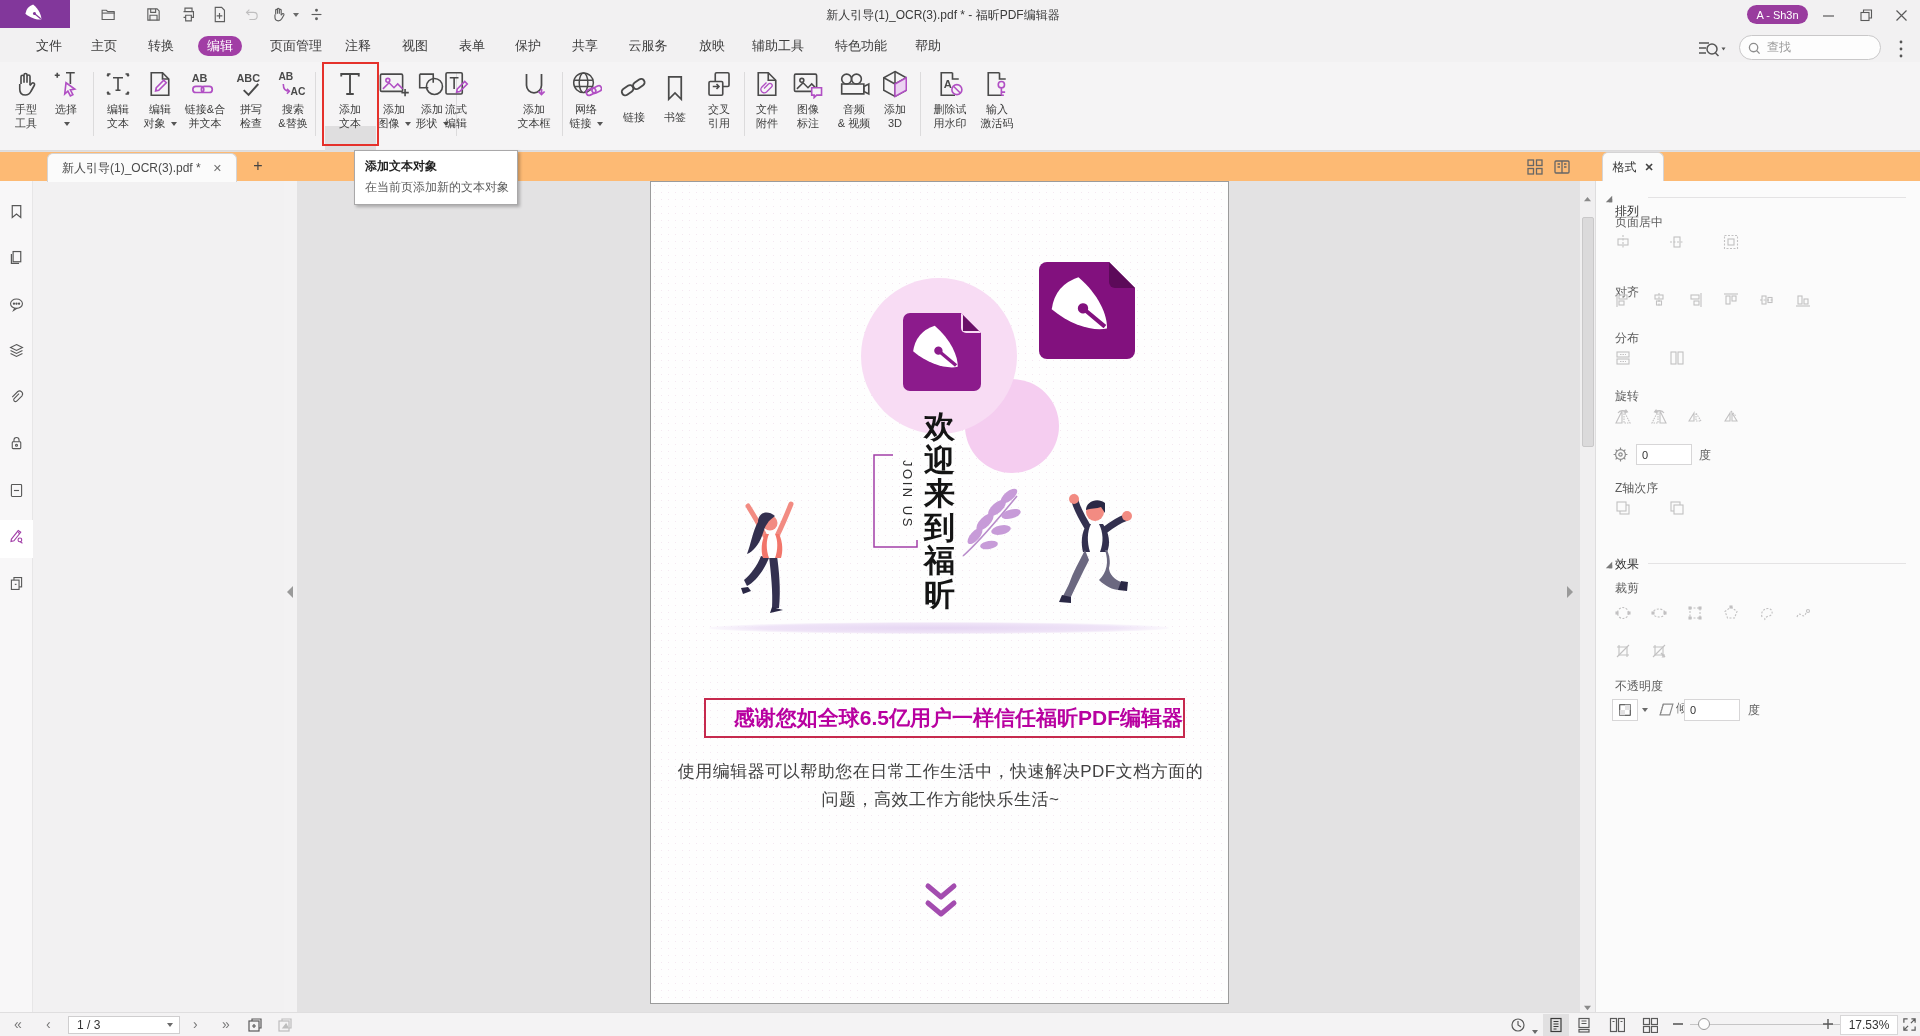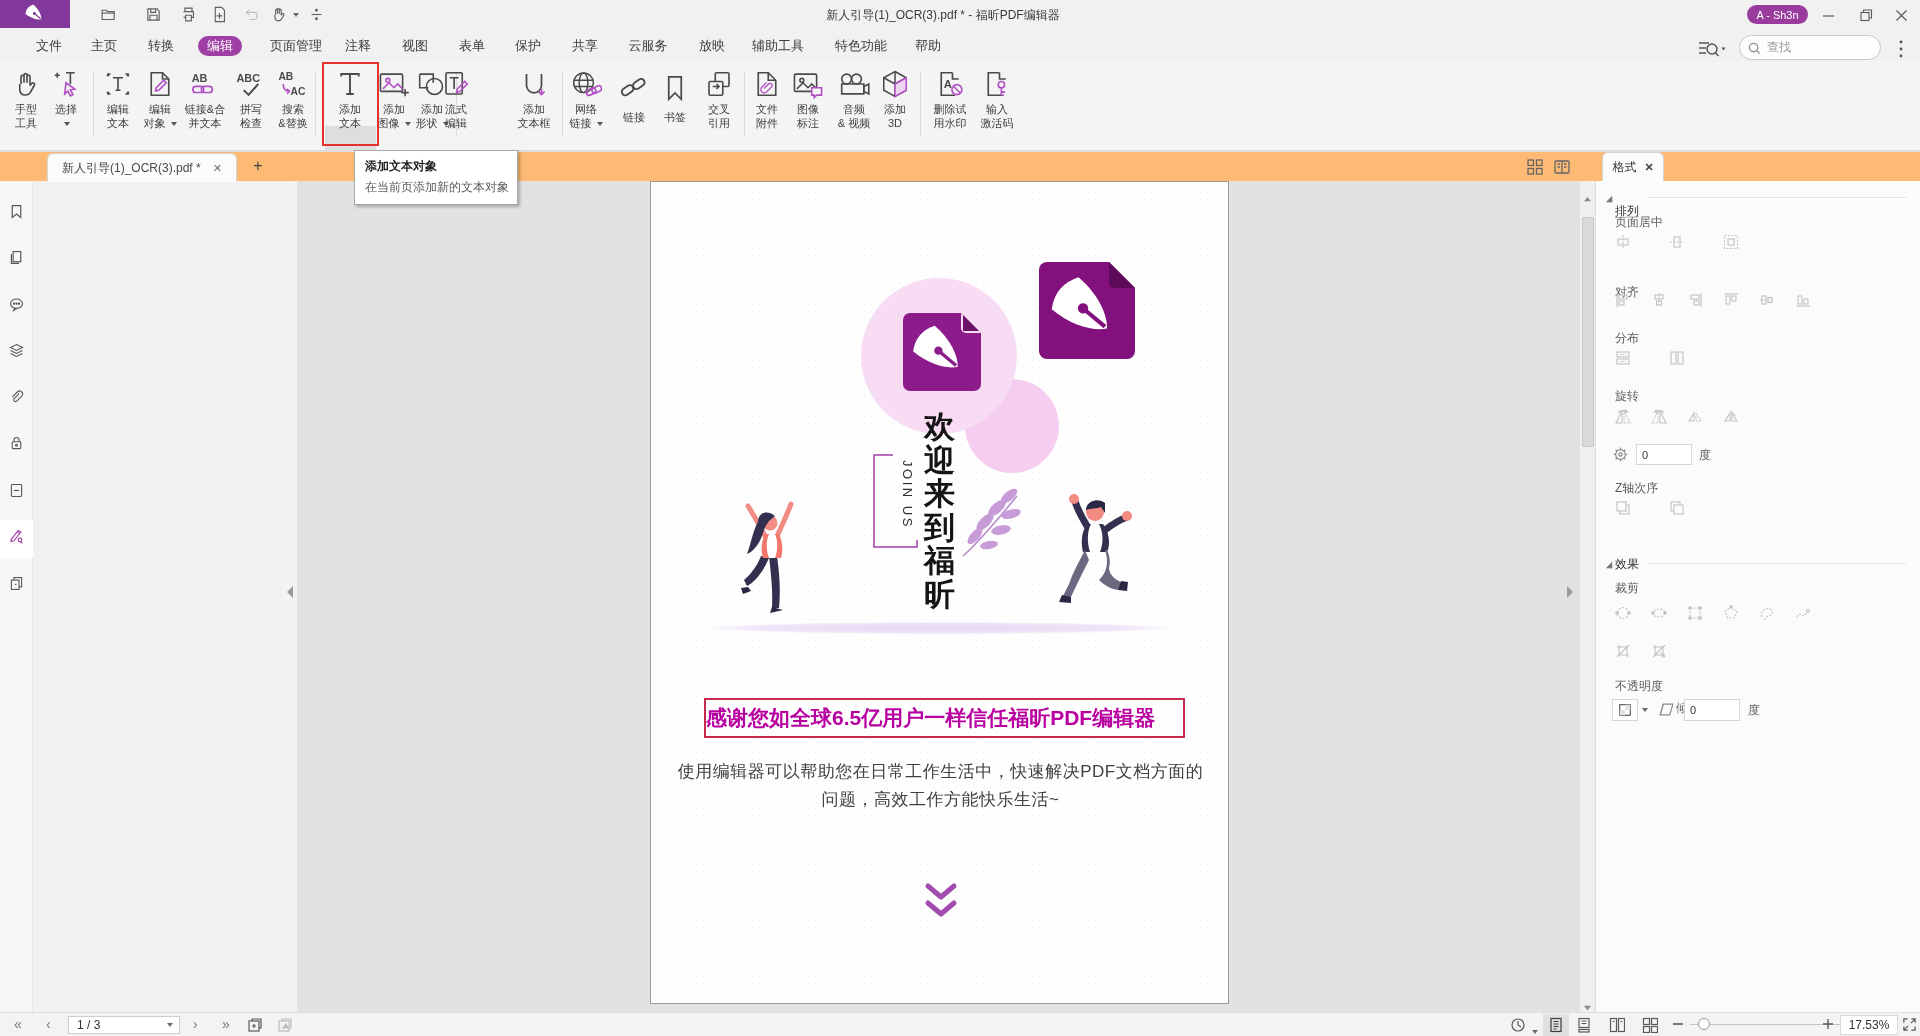--- a/index.html
+++ b/index.html
@@ -80,21 +80,21 @@
   .st { color:#5A5A5A; }
   #pagebox { left:68px; top:3px; width:112px; height:18px; background:#fff; border:1px solid #CFCECF; font-size:12px; color:#333; display:flex; align-items:center; }
   #zoombox { left:1840px; top:2px; width:58px; height:20px; background:#fff; border:1px solid #D8D7D8; font-size:12px; color:#333; display:flex; align-items:center; justify-content:center; }
 
   
   #pdfpage { left:353px; top:0px; width:579px; height:823px; background:#FEFEFE; border:1px solid #9B9B9B;
      background-image:radial-gradient(#F4E8F1 0.9px, transparent 1px); background-size:7px 7px; overflow:hidden; }
   .pp { position:absolute; }
   #v-title { display:flex; flex-direction:column; font-family:"DejaVu Serif","Liberation Serif",serif; font-size:31px; font-weight:600; color:#141414; line-height:33.5px; letter-spacing:0; }
   #joinus { font-size:13px; color:#2E2E2E; letter-spacing:2.5px; transform:rotate(90deg); transform-origin:center; white-space:nowrap; }
-  #heading-box { border:2px solid #C62A4E; display:flex; align-items:center; justify-content:flex-start; }
+  #heading-box { border:2px solid #C62A4E; display:flex; align-items:center; justify-content:flex-end; }
   #heading-text { font-size:21px; font-weight:bold; color:#B800A0; white-space:nowrap; }
   .bodyline { width:579px; text-align:center; font-size:17px; color:#414141; letter-spacing:0.5px; }
 
   
   #tooltip { left:354px; top:150px; width:164px; height:55px; background:#FFFFFF; border:1px solid #A9A8A9; box-shadow:2px 2px 3px rgba(0,0,0,0.25); z-index:40; }
   #tooltip .tt-title { position:absolute; left:10px; top:7px; font-size:12px; font-weight:bold; color:#1E1E1E; }
   #tooltip .tt-desc { position:absolute; left:10px; top:28px; font-size:12px; color:#5C5C5C; }
 </style>
 </head>
 <body>

